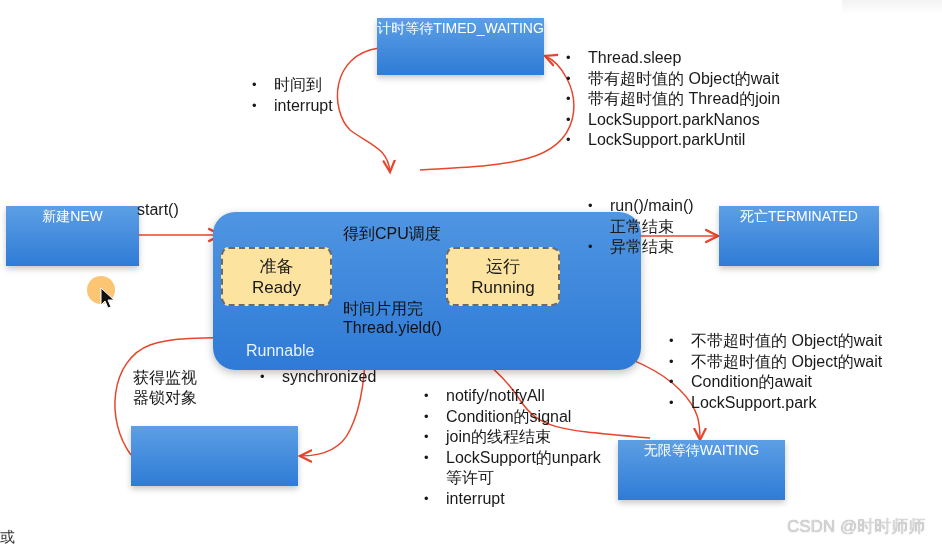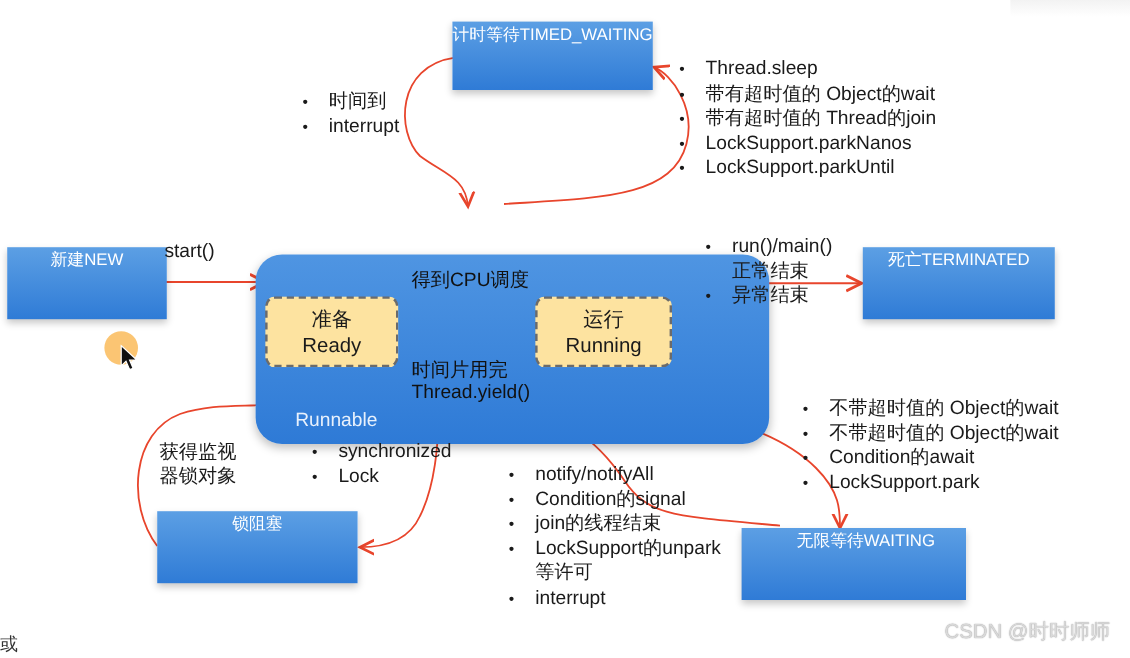--- a/index.html
+++ b/index.html
@@ -74,27 +74,26 @@
 <div class="state" style="left:719px;top:206px;width:160px;height:60px;">
   <span>死亡</span>
   <span>TERMINATED</span>
 </div>
 
 <div class="state" style="left:377px;top:18px;width:167px;height:57px;">
   <span>计时等待</span>
   <span>TIMED_WAITING</span>
 </div>
 
-<div class="state" style="left:618px;top:440px;width:167px;height:60px;padding-left:20px;">
+<div class="state" style="left:618px;top:440px;width:167px;height:60px;">
   <span>无限等待</span>
   <span>WAITING</span>
 </div>
 
 <div class="state" style="left:131px;top:426px;width:167px;height:60px;">
-  <span>锁阻塞</span>
 </div>
 
 <div class="lbl" style="left:137px;top:200px;">start()</div>
 
 <ul class="bul" style="left:250px;top:75px;">
   <li>时间到</li>
   <li>interrupt</li>
 </ul>
 
 <ul class="bul" style="left:564px;top:48px;">
@@ -109,21 +108,20 @@
   <li>run()/main()</li>
   <li class="cont">正常结束</li>
   <li>异常结束</li>
 </ul>
 
 <div class="lbl" style="left:133px;top:368px;">获得监视</div>
 <div class="lbl" style="left:133px;top:388px;">器锁对象</div>
 
 <ul class="bul" style="left:258px;top:367px;">
   <li>synchronized</li>
-  <li>Lock</li>
 </ul>
 
 <ul class="bul" style="left:422px;top:386px;">
   <li>notify/notifyAll</li>
   <li>Condition的signal</li>
   <li>join的线程结束</li>
   <li>LockSupport的unpark</li>
   <li class="cont">等许可</li>
   <li>interrupt</li>
 </ul>

